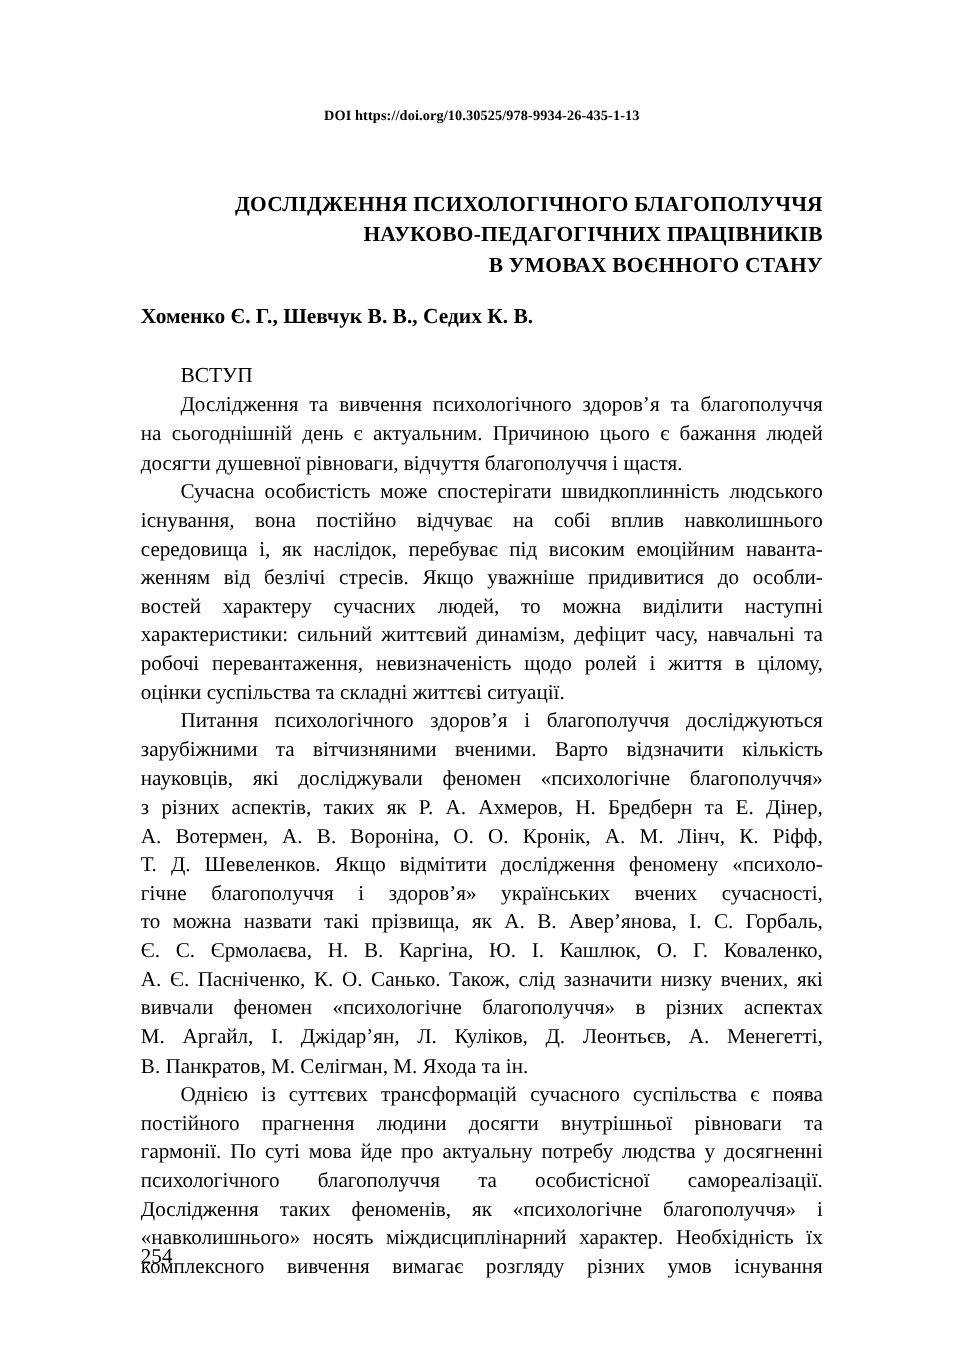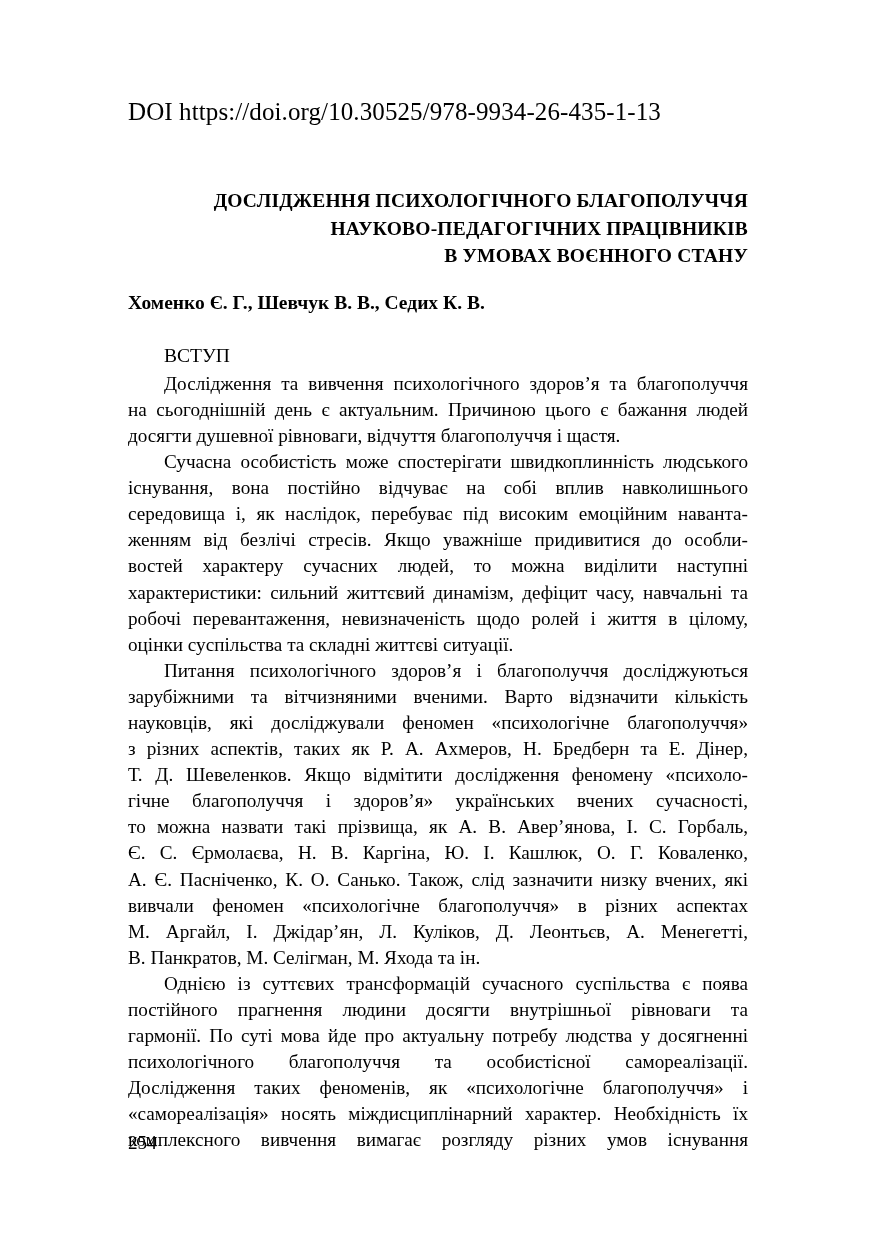--- a/index.html
+++ b/index.html
@@ -19,24 +19,25 @@
   }
   .content {
     position: absolute;
     left: 128px;
     top: 0;
     width: 620px;
   }
 
   .doi {
     margin-top: 97px;
-    font-weight: normal;
-    font-size: 25px;
+    font-weight: bold;
+    font-size: 13px;
     letter-spacing: 0.1px;
     line-height: 1.2;
+    text-align: center;
   }
 
   .title {
     margin-top: 60px;
     text-align: right;
     font-weight: bold;
     font-size: 19.5px;
     line-height: 1.42;
     letter-spacing: 0.2px;
   }
@@ -124,37 +125,38 @@
         <span class="ln">характеристики: сильний життєвий динамізм, дефіцит часу, навчальні та</span>
         <span class="ln">робочі перевантаження, невизначеність щодо ролей і життя в цілому,</span>
         <span class="ln last">оцінки суспільства та складні життєві ситуації.</span>
       </p>
 
       <p class="body-par">
         <span class="ln indent">Питання психологічного здоров’я і благополуччя досліджуються</span>
         <span class="ln">зарубіжними та вітчизняними вченими. Варто відзначити кількість</span>
         <span class="ln">науковців, які досліджували феномен «психологічне благополуччя»</span>
         <span class="ln">з різних аспектів, таких як Р. А. Ахмеров, Н. Бредберн та Е. Дінер,</span>
+        <span class="ln">А. Вотермен, А. В. Вороніна, О. О. Кронік, А. М. Лінч, К. Ріфф,</span>
         <span class="ln">Т. Д. Шевеленков. Якщо відмітити дослідження феномену «психоло-</span>
         <span class="ln">гічне благополуччя і здоров’я» українських вчених сучасності,</span>
         <span class="ln">то можна назвати такі прізвища, як А. В. Авер’янова, І. С. Горбаль,</span>
         <span class="ln">Є. С. Єрмолаєва, Н. В. Каргіна, Ю. І. Кашлюк, О. Г. Коваленко,</span>
         <span class="ln">А. Є. Пасніченко, К. О. Санько. Також, слід зазначити низку вчених, які</span>
         <span class="ln">вивчали феномен «психологічне благополуччя» в різних аспектах</span>
         <span class="ln">М. Аргайл, І. Джідар’ян, Л. Куліков, Д. Леонтьєв, А. Менегетті,</span>
         <span class="ln last">В. Панкратов, М. Селігман, М. Яхода та ін.</span>
       </p>
 
       <p class="body-par">
         <span class="ln indent">Однією із суттєвих трансформацій сучасного суспільства є поява</span>
         <span class="ln">постійного прагнення людини досягти внутрішньої рівноваги та</span>
         <span class="ln">гармонії. По суті мова йде про актуальну потребу людства у досягненні</span>
         <span class="ln">психологічного благополуччя та особистісної самореалізації.</span>
         <span class="ln">Дослідження таких феноменів, як «психологічне благополуччя» і</span>
-        <span class="ln">«самореалізація» носять міждисциплінарний характер. Необхідність їх</span>
+        <span class="ln">«навколишнього» носять міждисциплінарний характер. Необхідність їх</span>
         <span class="ln">комплексного вивчення вимагає розгляду різних умов існування</span>
       </p>
 
     </div>
   </div>
 
   <div class="folio">254</div>
 </div>
 
 </body></html>

